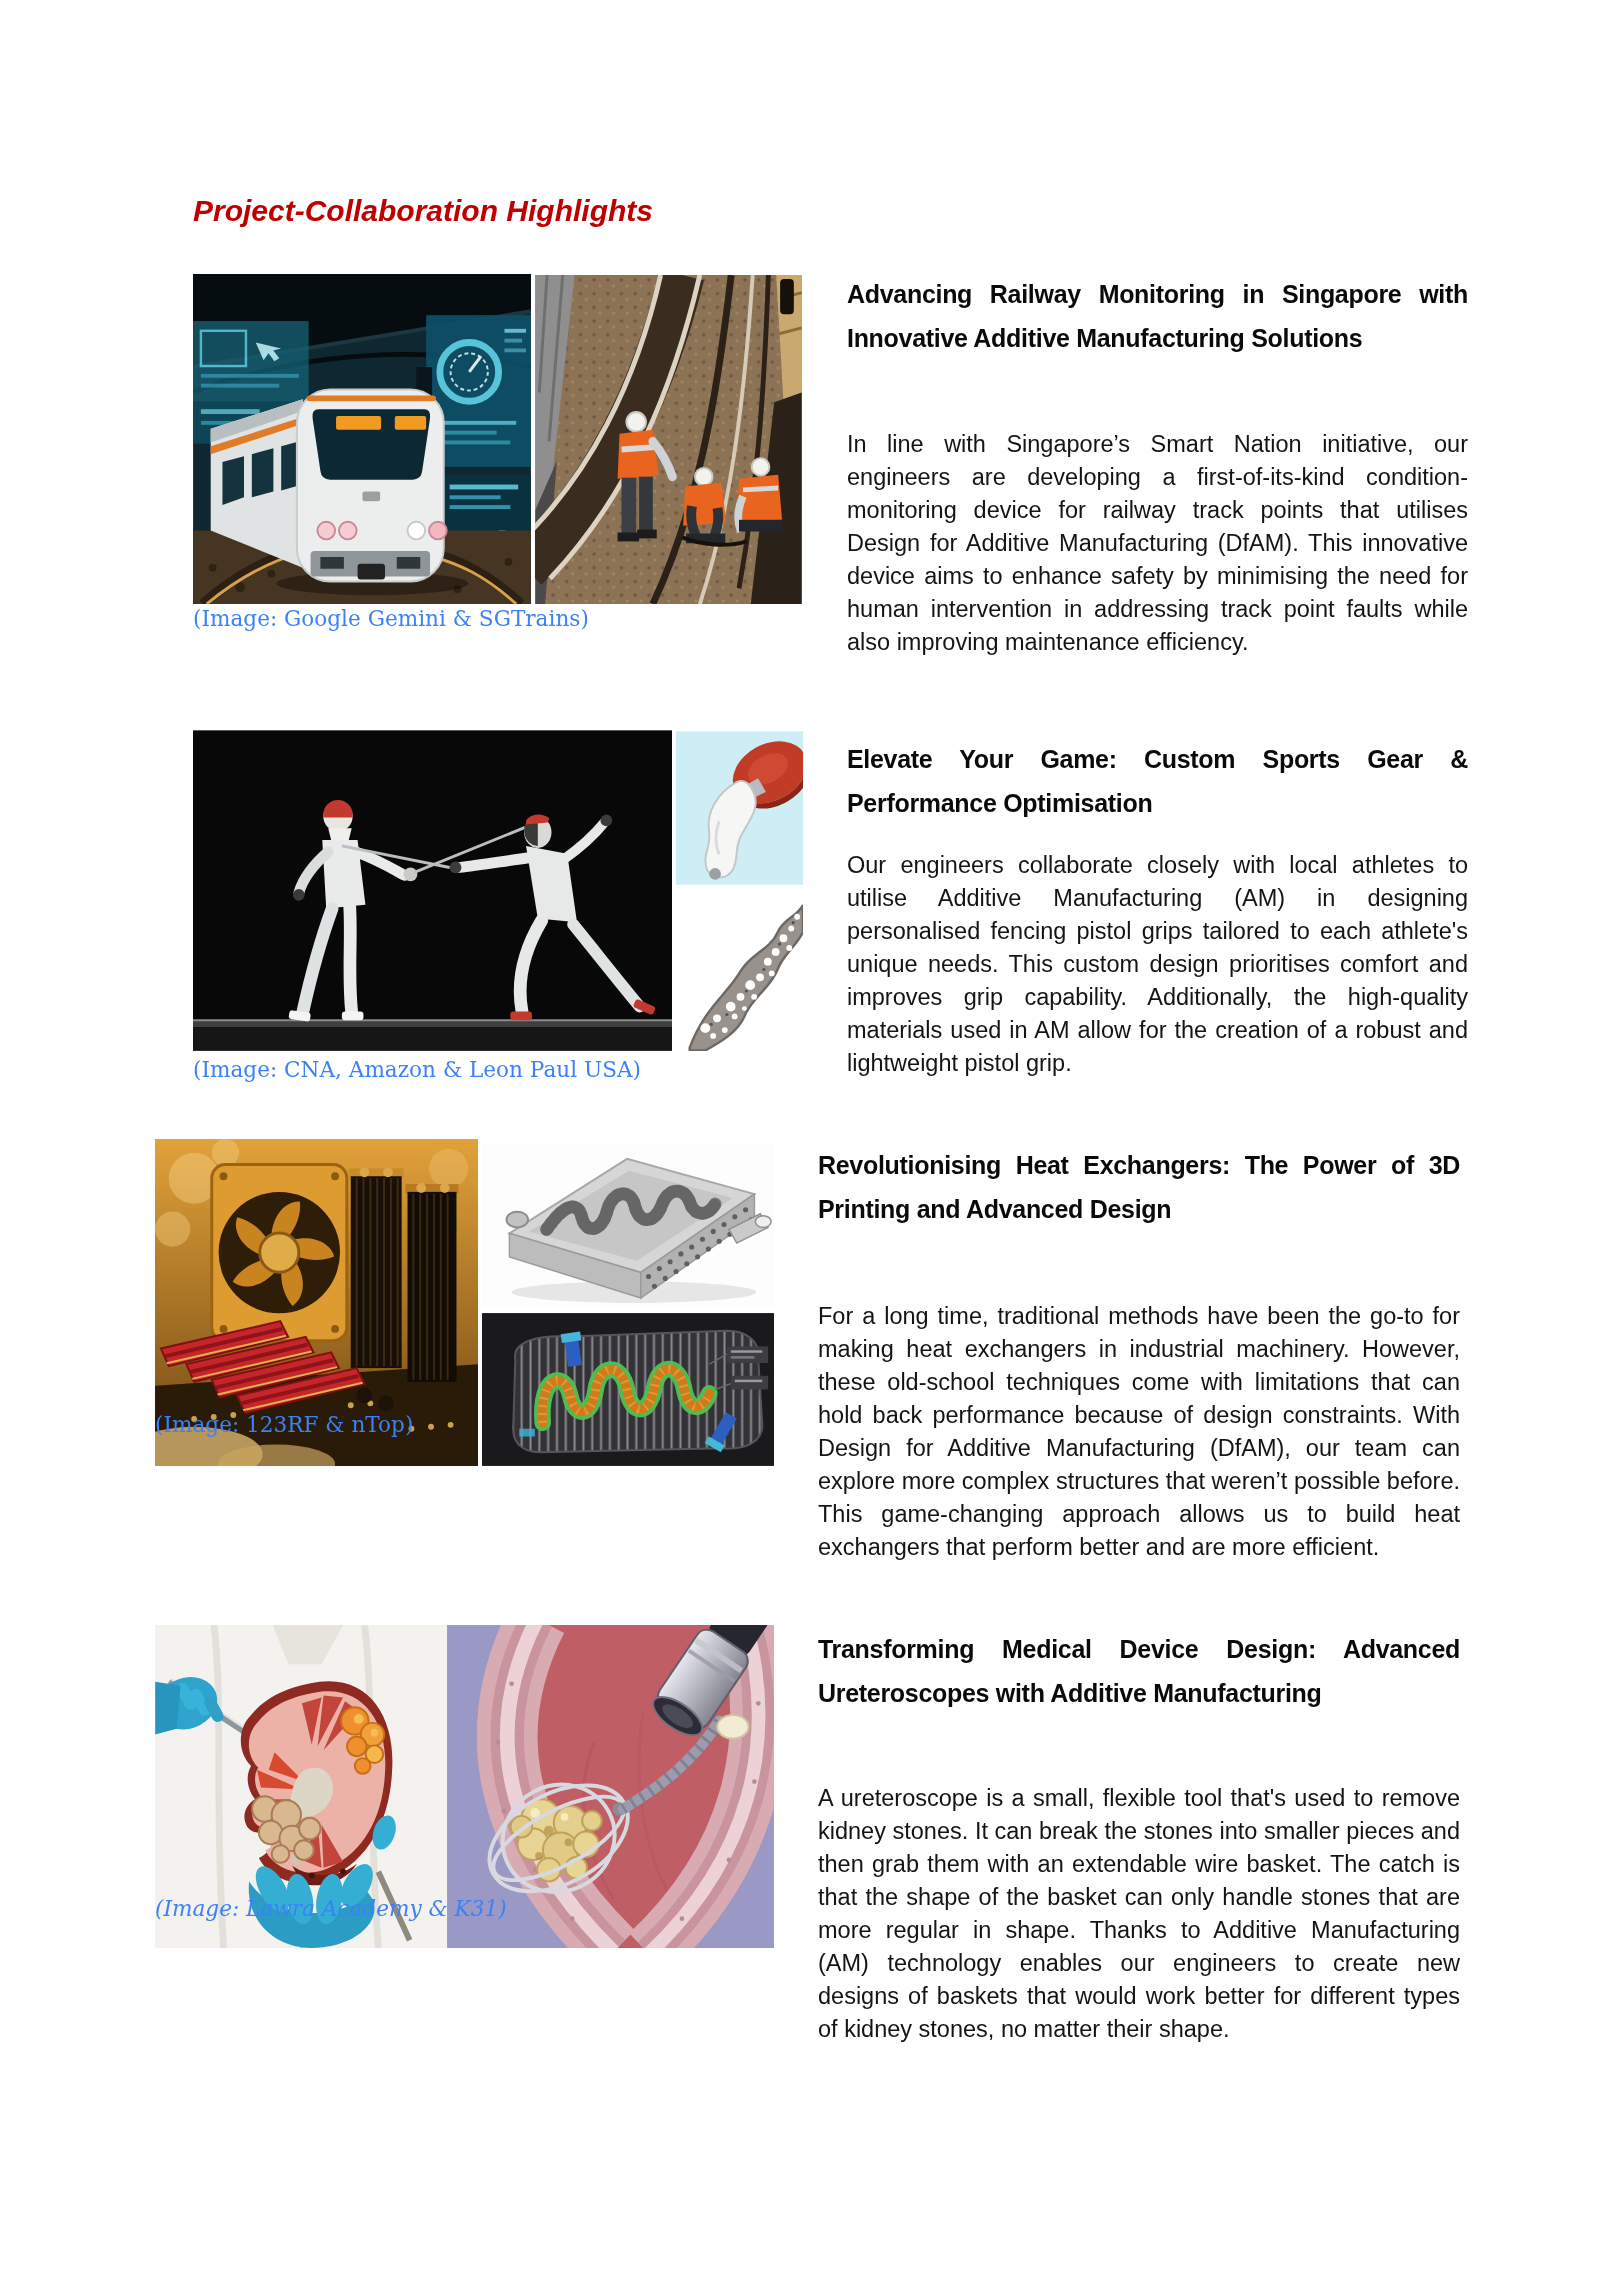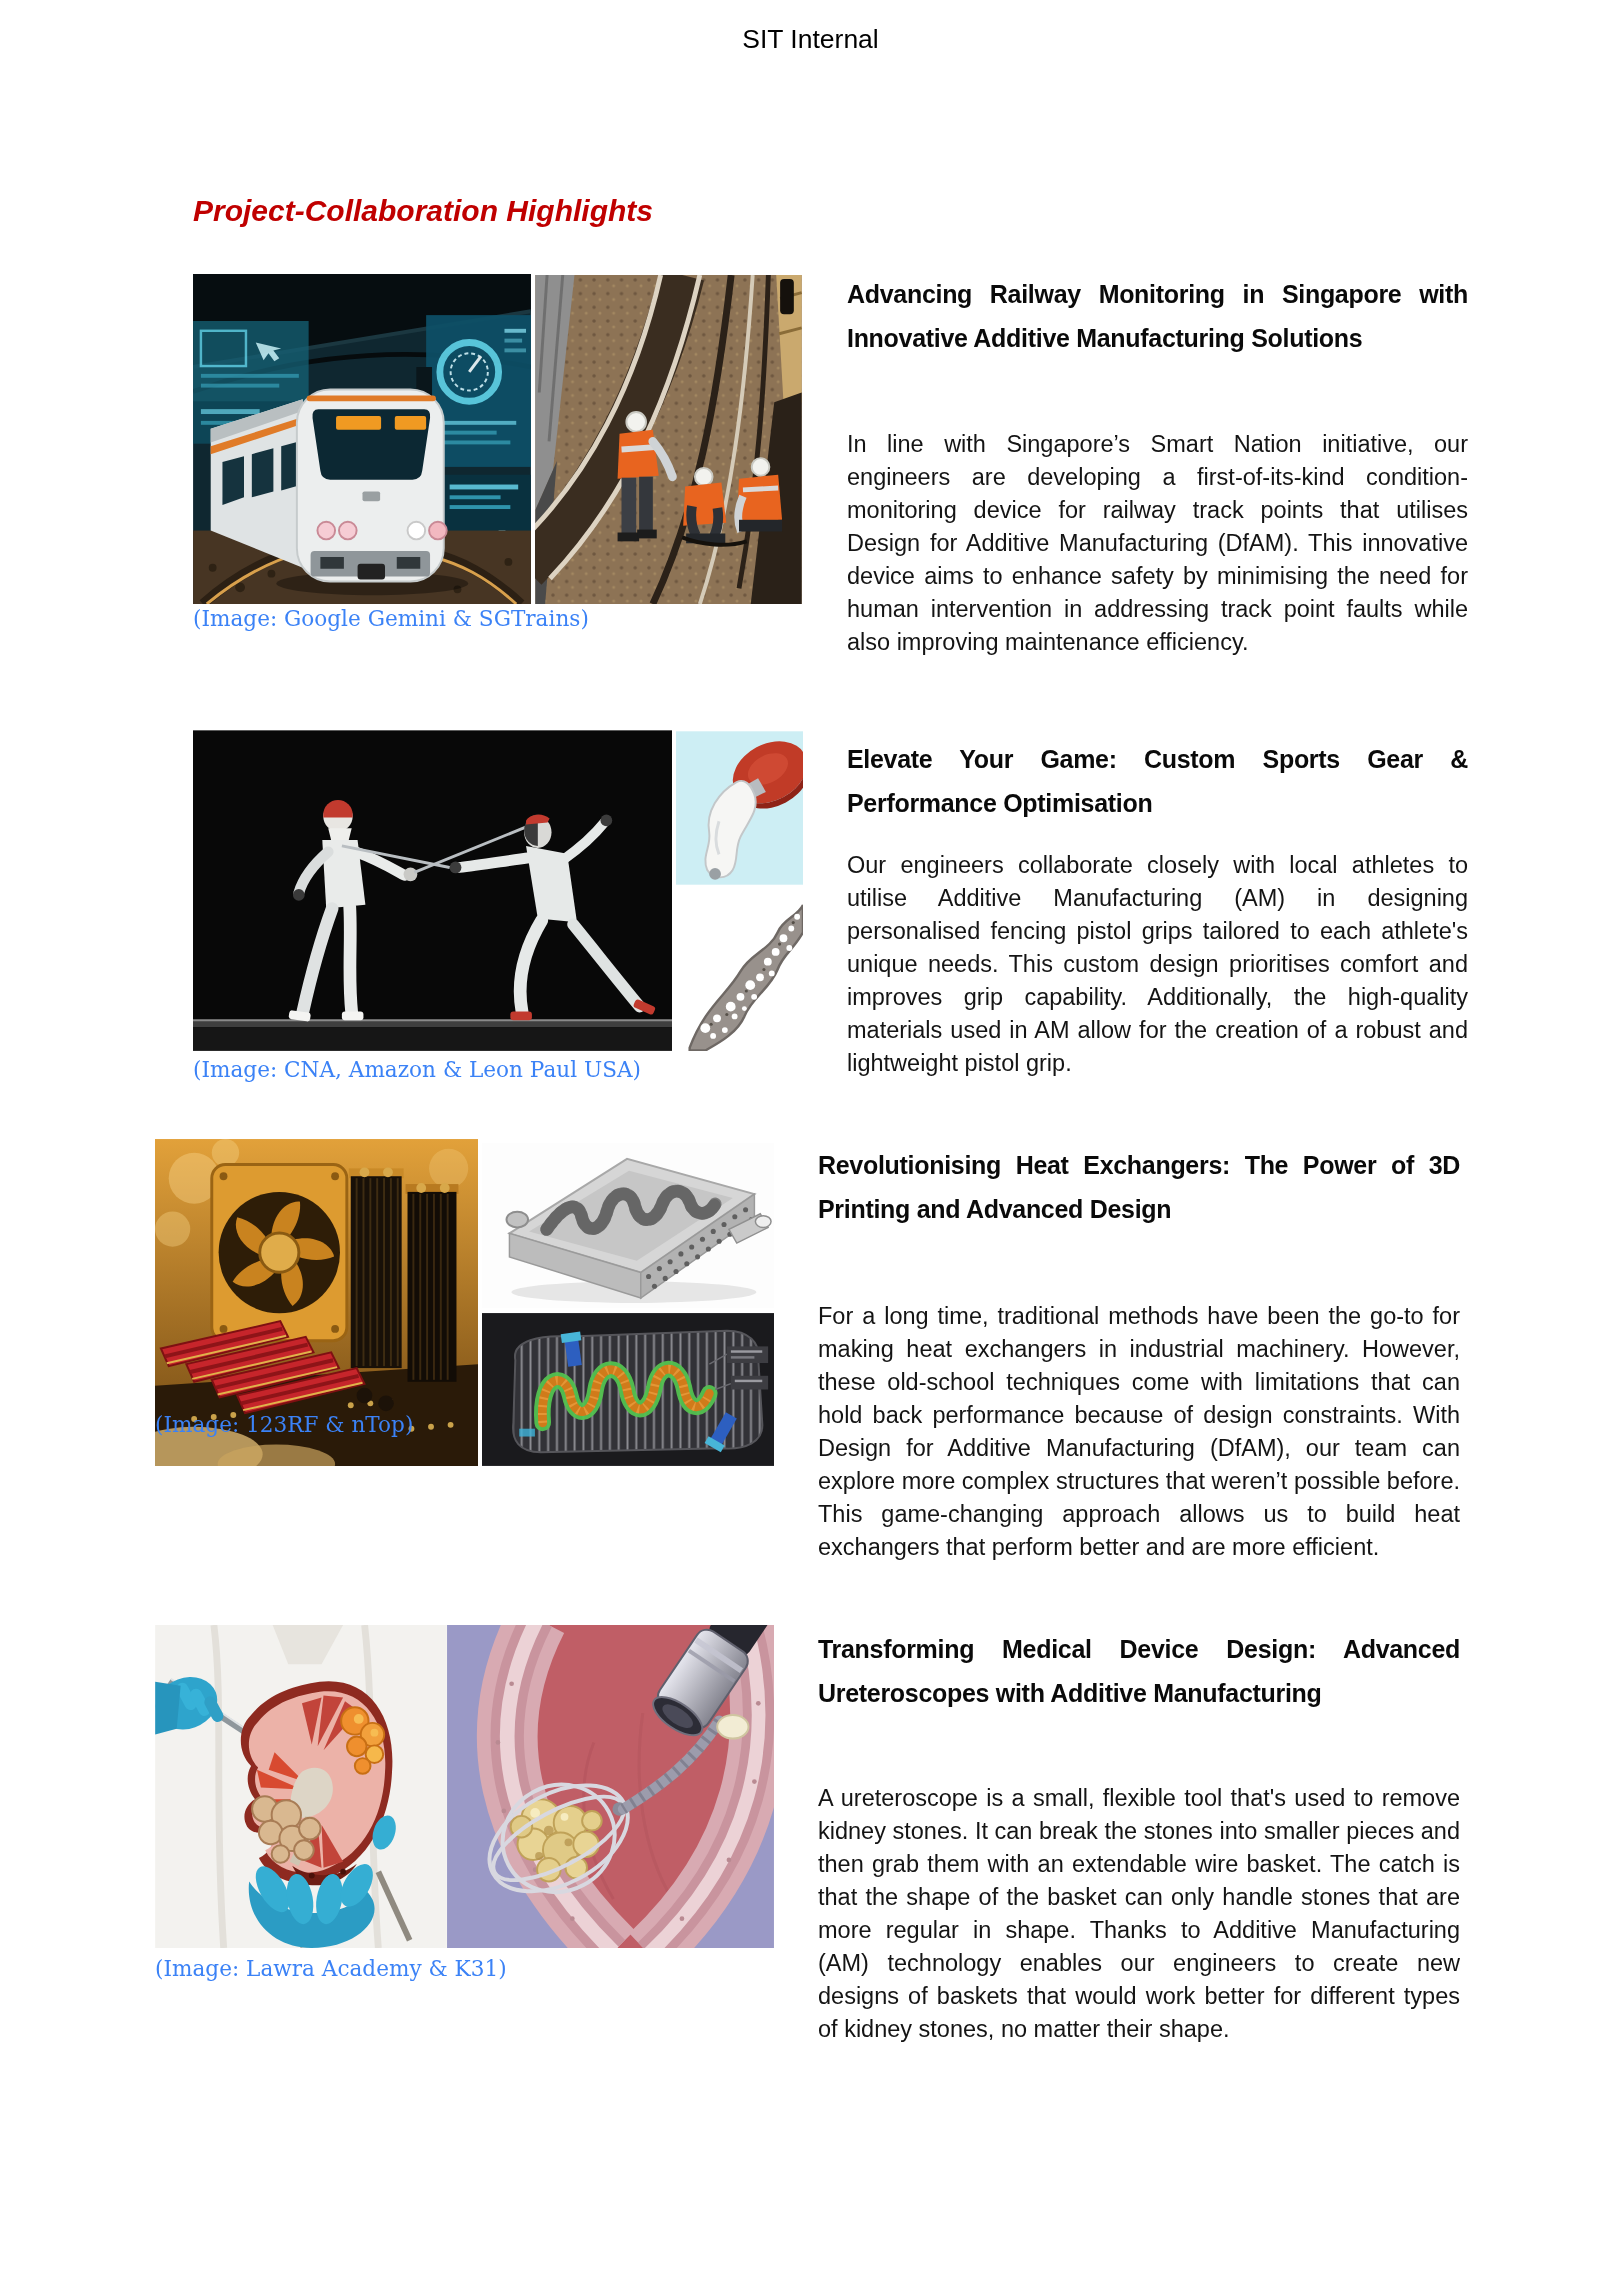--- a/index.html
+++ b/index.html
@@ -12,21 +12,20 @@
   .sec-body{font-size:23.5px;line-height:33px;text-align:justify;color:#141414;}
   .caption{font-family:"DejaVu Serif",serif;font-size:21.6px;color:#3b82f6;}
   figure{margin:0;padding:0;}
   svg{display:block;}
 </style>
 </head>
 <body>
 
 <div class="page">
 
-  <div class="abs doc-header">SIT Internal</div>
 
   <div class="abs page-title">Project-Collaboration Highlights</div>
 
   <div>
     <figure class="abs" style="left:193px;top:274px;">
       <svg width="338" height="330" viewBox="0 0 345 337">
         <rect width="345" height="337" fill="#0f2730"></rect>
         <polygon points="0,0 345,0 345,38 0,95" fill="#060d10"></polygon>
         <path d="M0,95 L345,38" stroke="#1b3740" stroke-width="4" fill="none"></path>
         <path d="M0,120 Q170,60 345,95" stroke="#060b0d" stroke-width="5" fill="none"></path>
@@ -564,20 +563,20 @@
           <rect x="228" y="8" width="60" height="92" rx="12" fill="url(#ubarrel)" stroke="#5f5f6c" stroke-width="2"></rect>
           <rect x="230" y="22" width="56" height="6" fill="#c6c6d2" opacity="0.8"></rect>
           <rect x="230" y="36" width="56" height="4" fill="#9a9aa8" opacity="0.8"></rect>
           <ellipse cx="258" cy="100" rx="29" ry="13" fill="#2c2c36" stroke="#70707e" stroke-width="2"></ellipse>
           <ellipse cx="258" cy="100" rx="18" ry="8" fill="#4a4a58"></ellipse>
         </g>
         <ellipse cx="292" cy="104" rx="16" ry="12" fill="#f2ecd4" stroke="#cfc5a0" stroke-width="2"></ellipse>
       </svg>
     </figure>
 
-    <figcaption class="abs caption" style="left:155px;top:1956px;">(Image: Lawra Academy &amp; K31)</figcaption>
+    <figcaption class="abs caption" style="left:155px;top:1896px;font-style:italic;">(Image: Lawra Academy &amp; K31)</figcaption>
 
     <h2 class="abs sec-heading" style="left:818px;top:1627px;width:642px;margin:0;">Transforming Medical Device Design: Advanced Ureteroscopes with Additive Manufacturing</h2>
     <p class="abs sec-body" style="left:818px;top:1782px;width:642px;margin:0;">A ureteroscope is a small, flexible tool that's used to remove kidney stones. It can break the stones into smaller pieces and then grab them with an extendable wire basket. The catch is that the shape of the basket can only handle stones that are more regular in shape. Thanks to Additive Manufacturing (AM) technology enables our engineers to create new designs of baskets that would work better for different types of kidney stones, no matter their shape.</p>
   </div>
 
 </div>
 
 
 </body></html>

